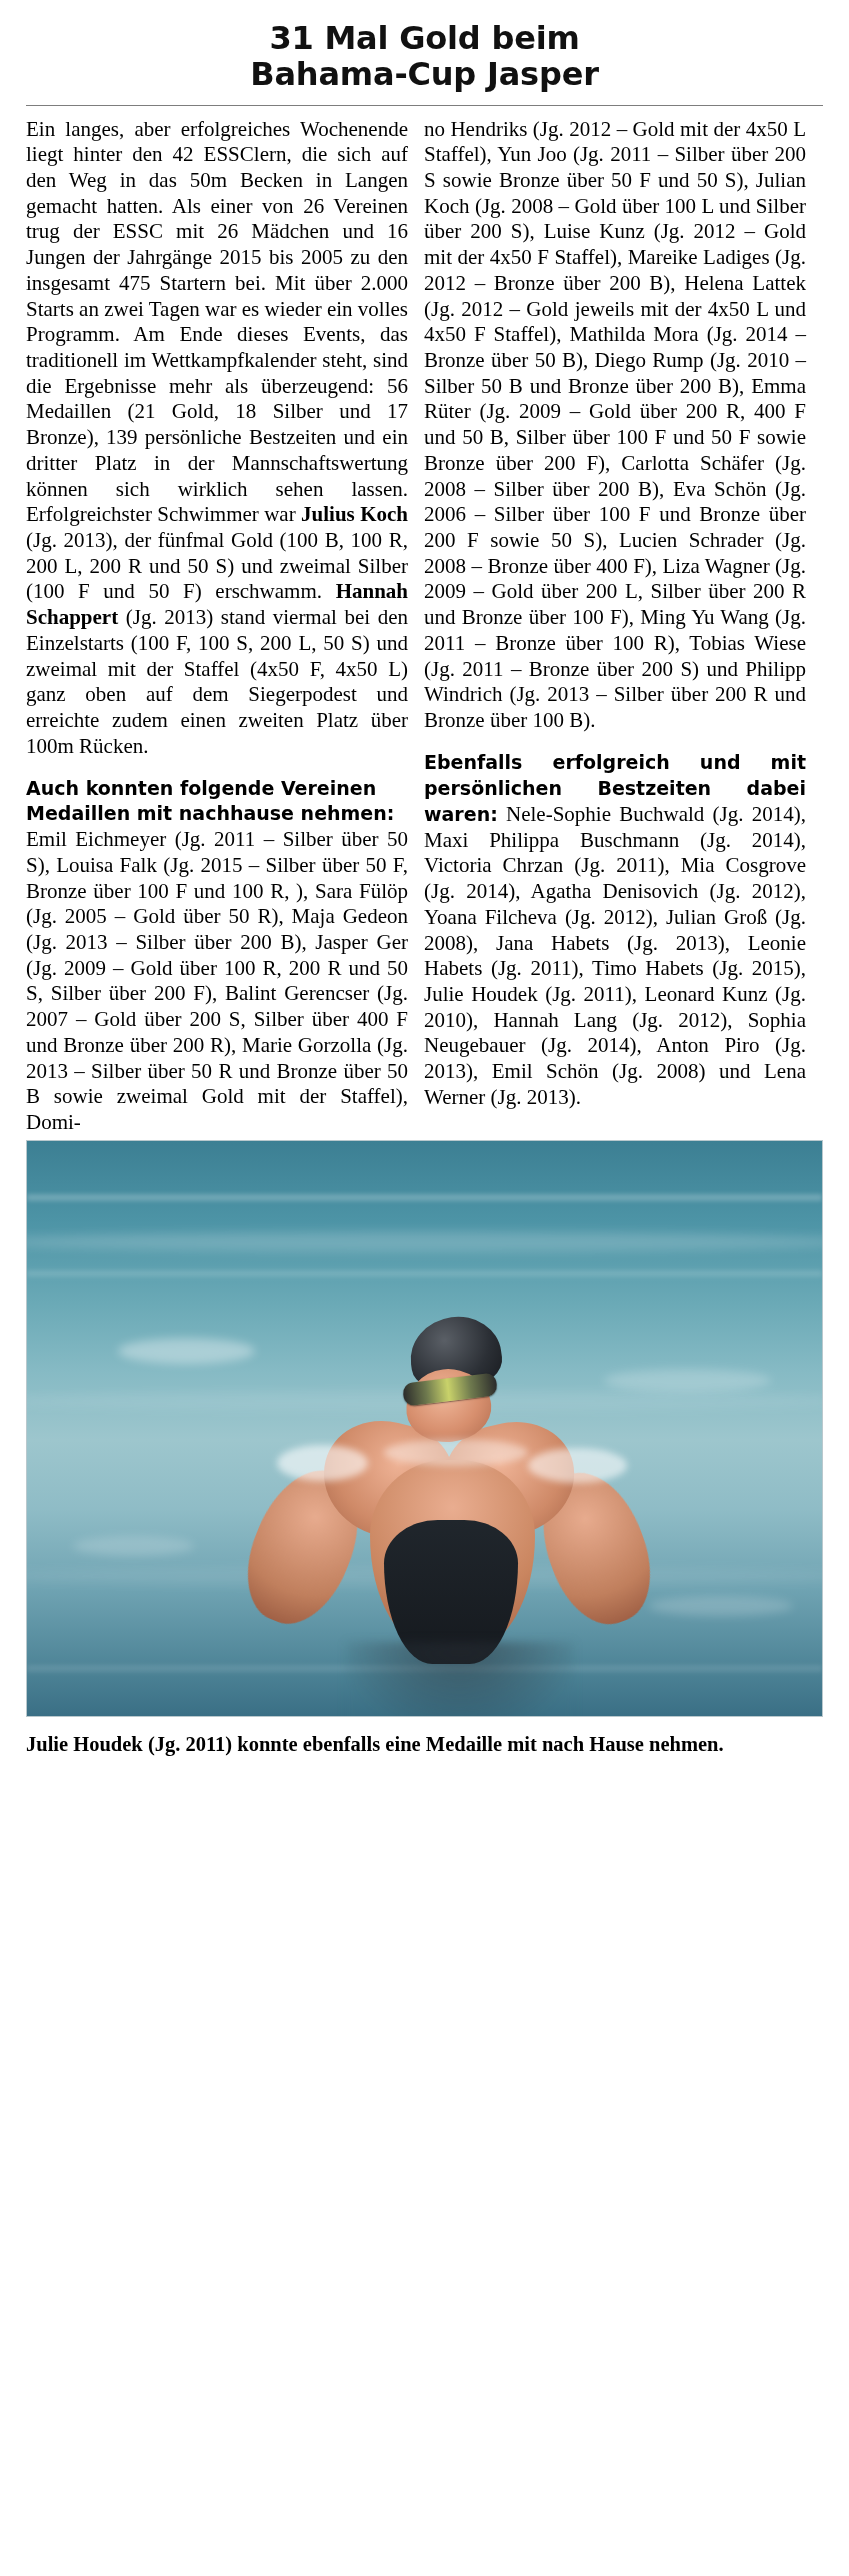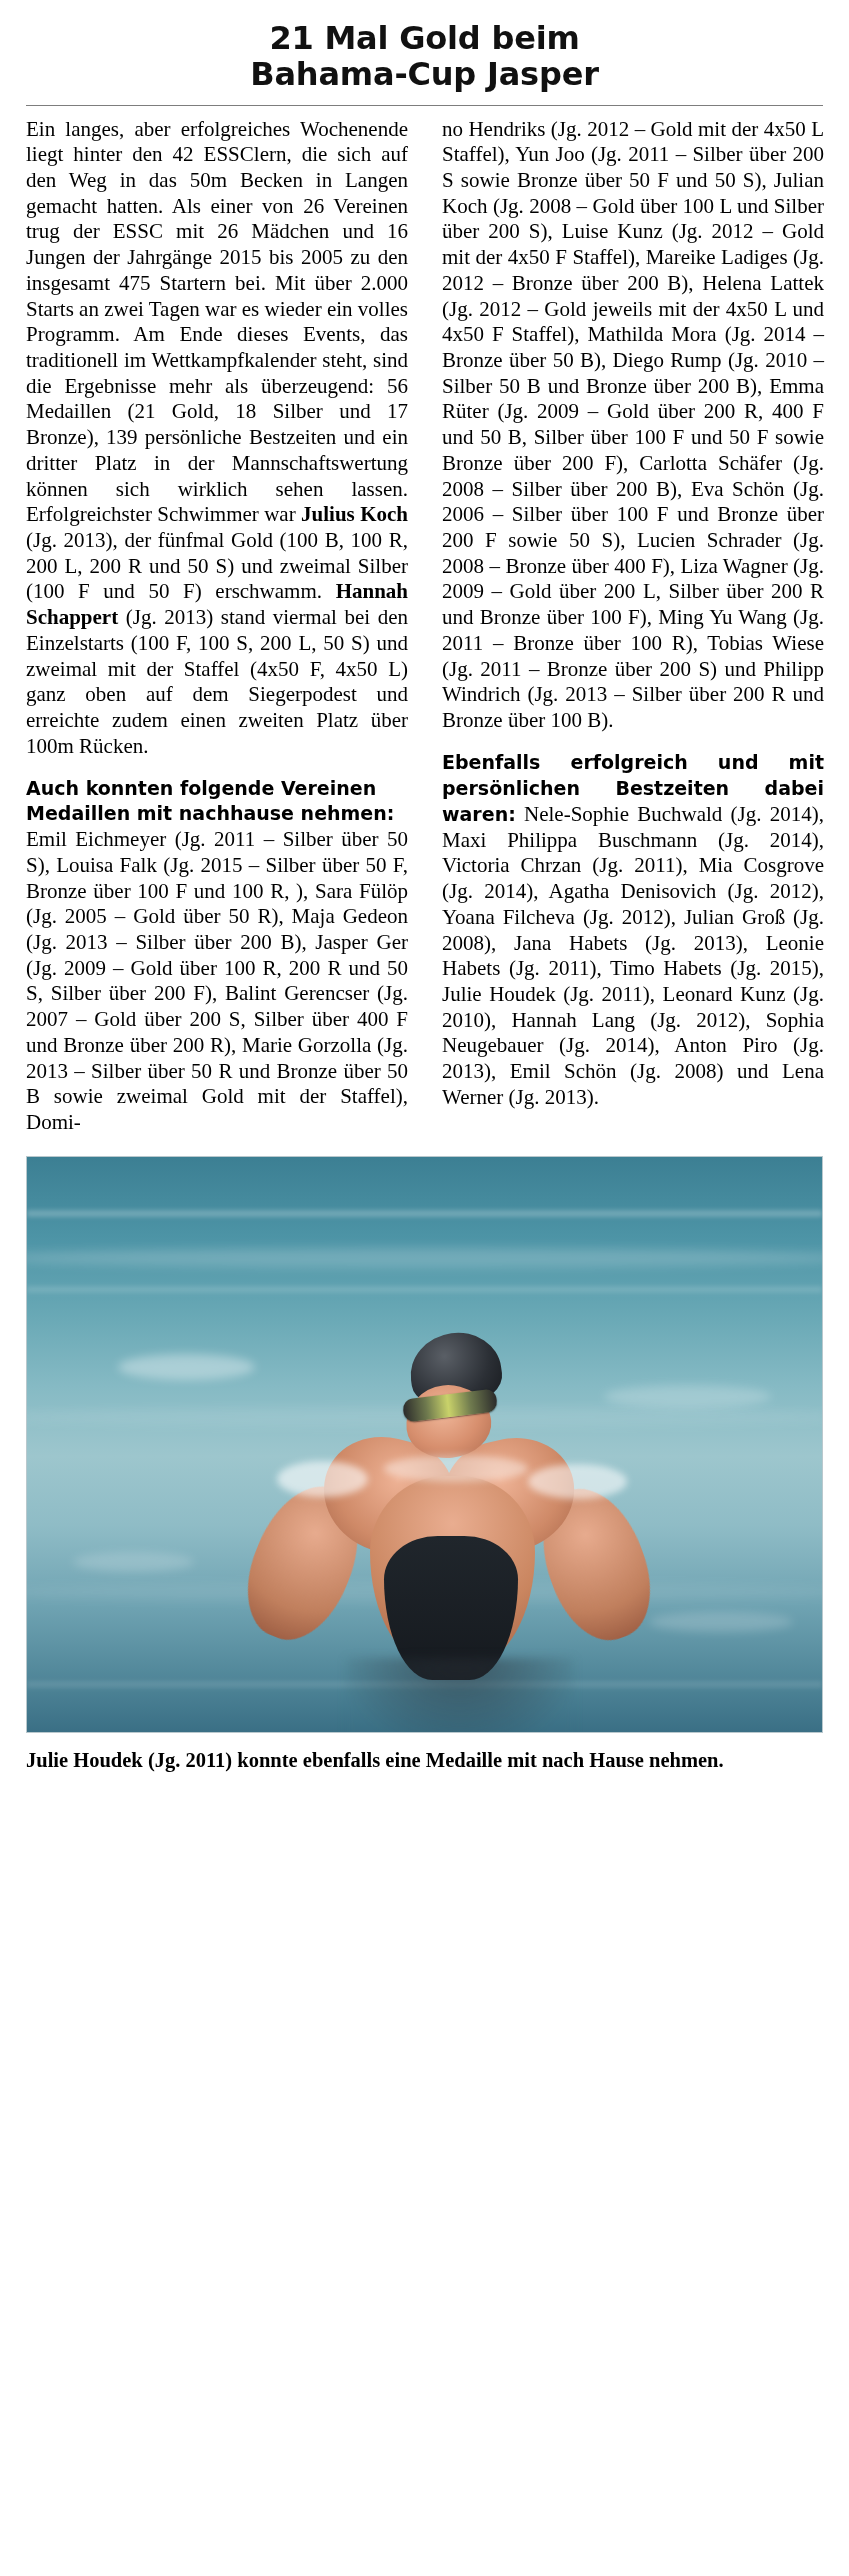--- a/index.html
+++ b/index.html
@@ -31,21 +31,21 @@
     color: #111111;
   }
   .headline .l2 { display: block; }
   .rule {
     border: none;
     border-top: 0.8px solid #7d7d7d;
     margin: 12px 0 10.6px 0;
   }
   .columns {
     display: flex;
-    gap: 34px;
+    gap: 16px;
     align-items: flex-start;
   }
   .col {
     width: 382px;
     flex: 0 0 382px;
   }
   p.body {
     margin: 0;
     font-size: 21px;
     line-height: 1.225;
@@ -62,21 +62,21 @@
     line-height: 1.3;
     margin: 16.7px 0 1.5px 0;
   }
   .subhead-inline {
     font-family: "DejaVu Sans", sans-serif;
     font-weight: bold;
     font-size: 19px;
   }
   b.name { font-weight: bold; }
   .photo-wrap {
-    margin-top: 20px;
+    margin-top: 4px;
     width: 100%;
   }
   .photo {
     position: relative;
     width: 100%;
     height: 577px;
     overflow: hidden;
     background: #2f6f8a;
     border: 0.8px solid #b9c8cd;
     box-sizing: border-box;
@@ -206,21 +206,21 @@
     line-height: 1.24;
     text-align: left;
   }
 </style>
 </head>
 <body>
 
 <div class="page">
 
   <h1 class="headline">
-    <span>21 Mal Gold beim</span>
+    <span>31 Mal Gold beim</span>
     <span class="l2">Bahama-Cup Jasper</span>
   </h1>
 
   <hr class="rule">
 
   <div class="columns">
 
     <div class="col">
       <p class="body"><span>Ein langes, aber erfolgreiches Wochenende liegt hinter den 42 ESSClern, die sich auf den Weg in das 50m Becken in Langen gemacht hatten. Als einer von 26 Vereinen trug der ESSC mit 26 Mädchen und 16 Jungen der Jahrgänge 2015 bis 2005 zu den insgesamt 475 Startern bei. Mit über 2.000 Starts an zwei Tagen war es wieder ein volles Programm. Am Ende dieses Events, das traditionell im Wettkampfkalender steht, sind die Ergebnisse mehr als überzeugend: 56 Medaillen (21 Gold, 18 Silber und 17 Bronze), 139 persönliche Bestzeiten und ein dritter Platz in der Mannschaftswertung können sich wirklich sehen lassen. Erfolgreichster Schwimmer war </span><b class="name">Julius Koch</b><span> (Jg. 2013), der fünfmal Gold (100 B, 100 R, 200 L, 200 R und 50 S) und zweimal Silber (100 F und 50 F) erschwamm. </span><b class="name">Hannah Schappert</b><span> (Jg. 2013) stand viermal bei den Einzelstarts (100 F, 100 S, 200 L, 50 S) und zweimal mit der Staffel (4x50 F, 4x50 L) ganz oben auf dem Siegerpodest und erreichte zudem einen zweiten Platz über 100m Rücken.</span></p>
 

